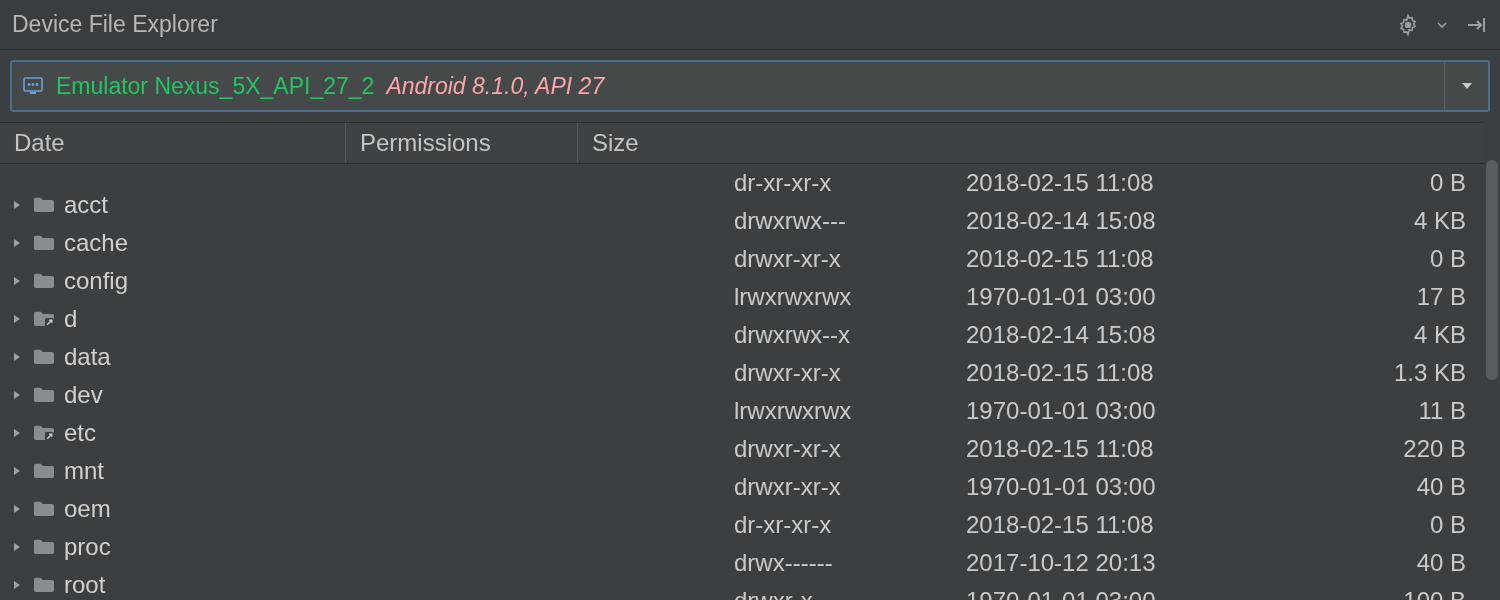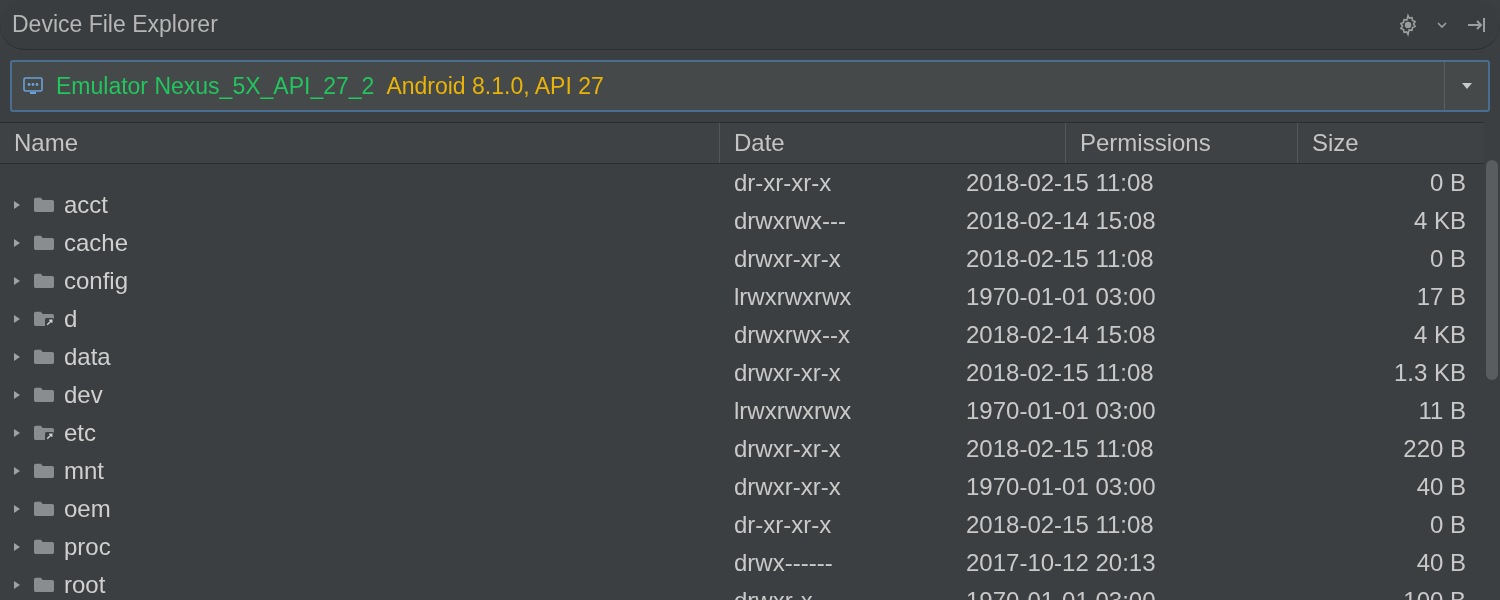--- a/index.html
+++ b/index.html
@@ -14,21 +14,20 @@
 
   
   .title-bar {
     display: flex;
     align-items: center;
     justify-content: space-between;
     height: 50px;
     padding: 0 12px;
     background: #3a3d3f;
     border-bottom: 1px solid #2b2d2f;
-    border-radius: 25px;
   }
   .title-bar .title {
     color: #b6b6b6;
     font-size: 23px;
   }
   .title-bar .actions {
     display: flex;
     align-items: center;
     gap: 16px;
   }
@@ -47,21 +46,21 @@
   }
   .device-selector .main {
     flex: 1 1 auto;
     display: flex;
     align-items: center;
     padding: 0 10px;
     gap: 12px;
     overflow: hidden;
   }
   .device-selector .device-name { color: #22c55e; white-space: nowrap; }
-  .device-selector .device-sub  { color: #eab308; white-space: nowrap; }
+  .device-selector .device-sub  { color: #fca5a5; white-space: nowrap; font-style: italic; }
   .device-selector .drop-btn {
     width: 44px;
     border-left: 1px solid #5b5f61;
     display: flex; align-items:center; justify-content:center;
   }
   .emu-icon {
     width: 22px; height: 22px;
     display:flex; align-items:center; justify-content:center;
   }
 
@@ -180,21 +179,20 @@
   <div class="drop-btn">
     <svg width="14" height="14" viewBox="0 0 14 14">
       <path d="M2 4l5 6 5-6z" fill="#c9c9c9"></path>
     </svg>
   </div>
 </div>
 
 <div class="table">
 
   <div class="thead">
-    <div class="th col-name">Name</div>
     <div class="th col-date">Date</div>
     <div class="th col-perm">Permissions</div>
     <div class="th col-size">Size</div>
   </div>
 
   <div class="tbody" id="tbody">
         <div class="row">
           <div class="cell col-name">
             <span class="tri">
               <svg width="12" height="12" viewBox="0 0 12 12">

